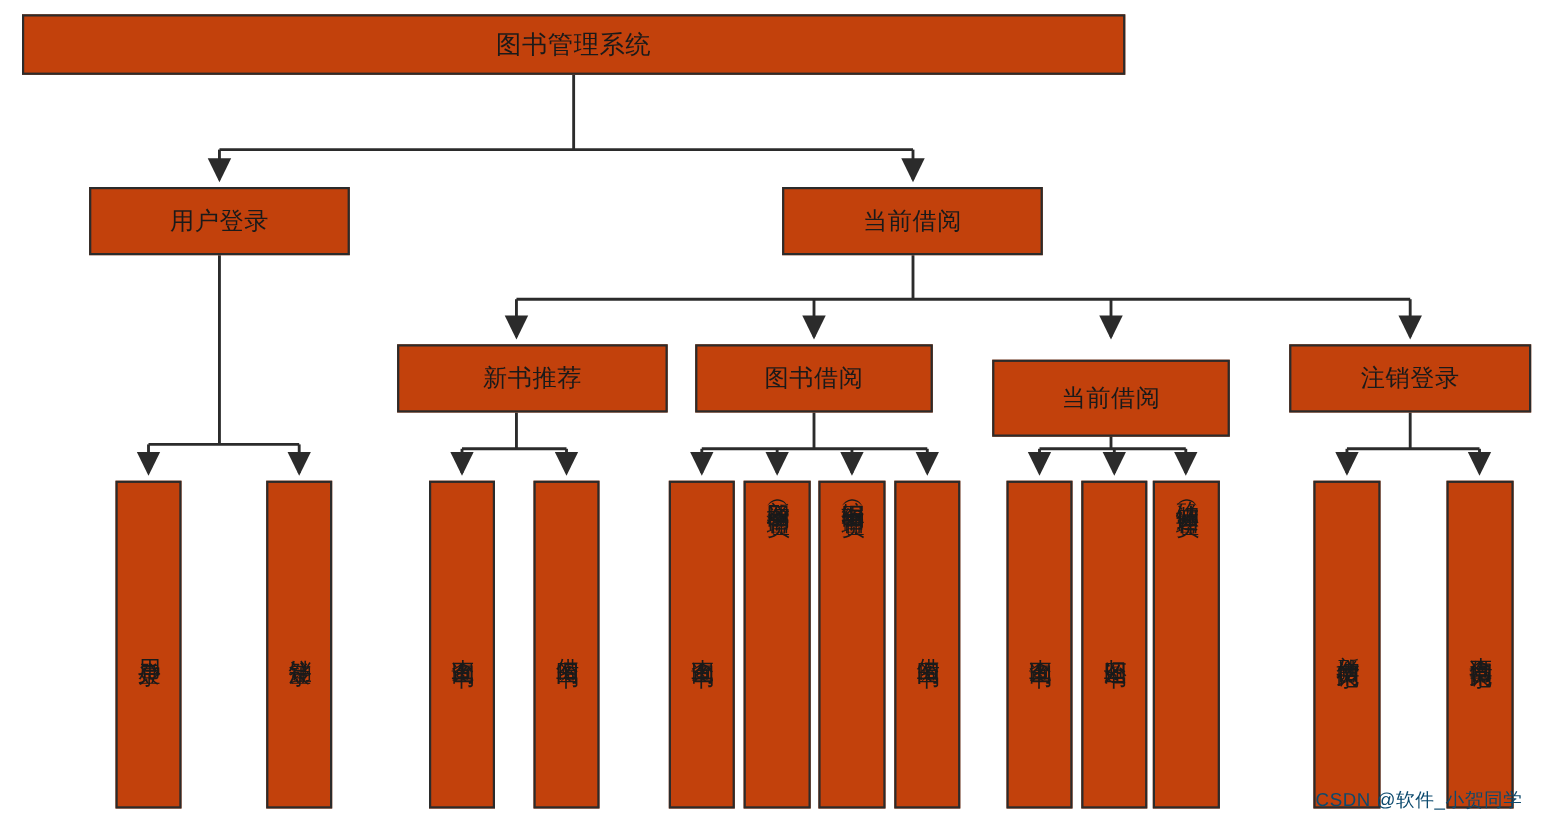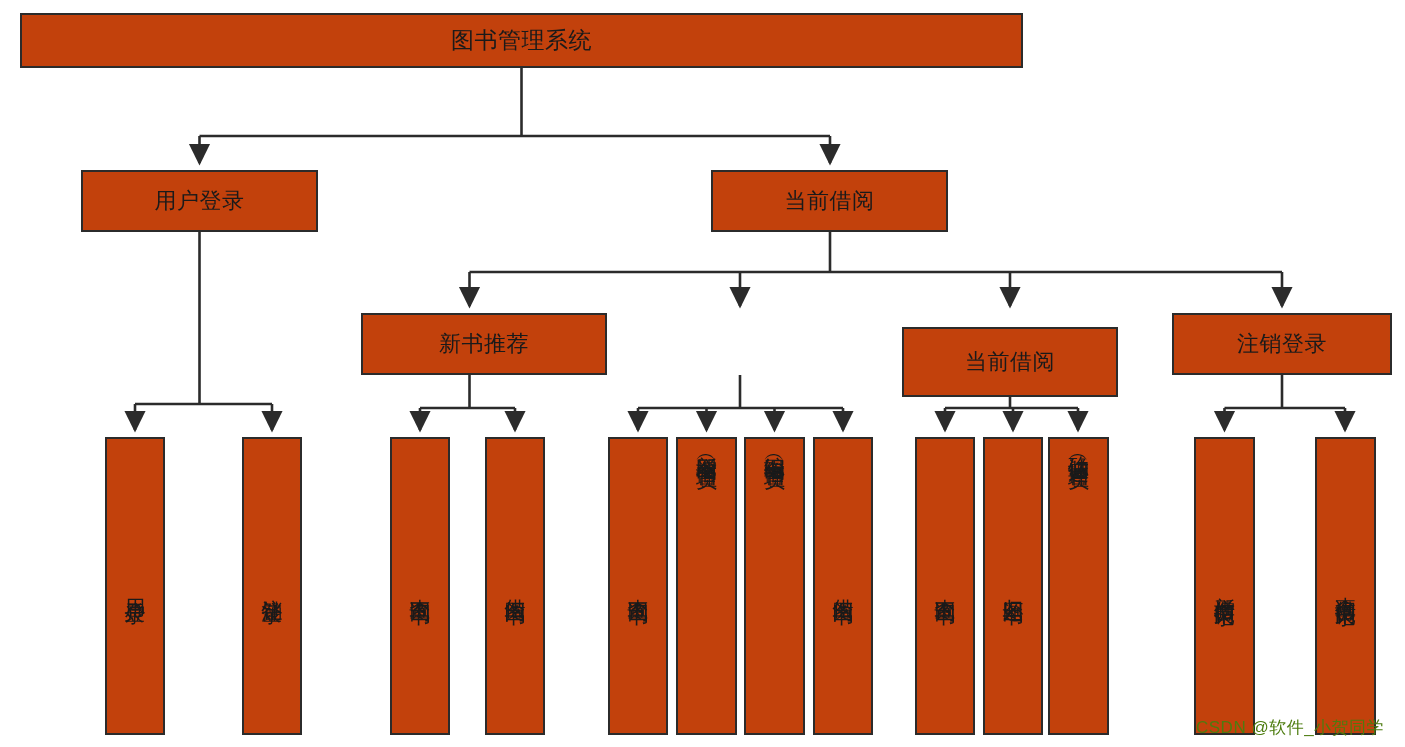--- a/index.html
+++ b/index.html
@@ -63,21 +63,21 @@
     line-height: 1.05;
     letter-spacing: 2px;
     margin: 0 auto;
   }
   .node.vert.centered {
     align-items: center;
   }
   .watermark {
     position: absolute;
     font-size: 17px;
-    color: #4d7c0f;
+    color: #0c4a6e;
     white-space: nowrap;
     letter-spacing: 0.5px;
     user-select: none;
   }
 </style>
 </head>
 <body>
 
 <div id="canvas">
 
@@ -138,20 +138,23 @@
   <div class="node horiz" style="left:81px; top:170px; width:237px; height:62px;">
     <span class="label">用户登录</span>
   </div>
   <div class="node horiz" style="left:711px; top:170px; width:237px; height:62px;">
     <span class="label">当前借阅</span>
   </div>
 
   <div class="node horiz" style="left:361px; top:313px; width:246px; height:62px;">
     <span class="label">新书推荐</span>
   </div>
+  <div class="node horiz" style="left:632px; top:313px; width:216px; height:62px;">
+    <span class="label">图书借阅</span>
+  </div>
   <div class="node horiz" style="left:902px; top:327px; width:216px; height:70px;">
     <span class="label">当前借阅</span>
   </div>
   <div class="node horiz" style="left:1172px; top:313px; width:220px; height:62px;">
     <span class="label">注销登录</span>
   </div>
 
   <div class="node vert centered" style="left:105px; top:437px; width:60px; height:298px;">
     <span class="label">用户登录</span>
   </div>

